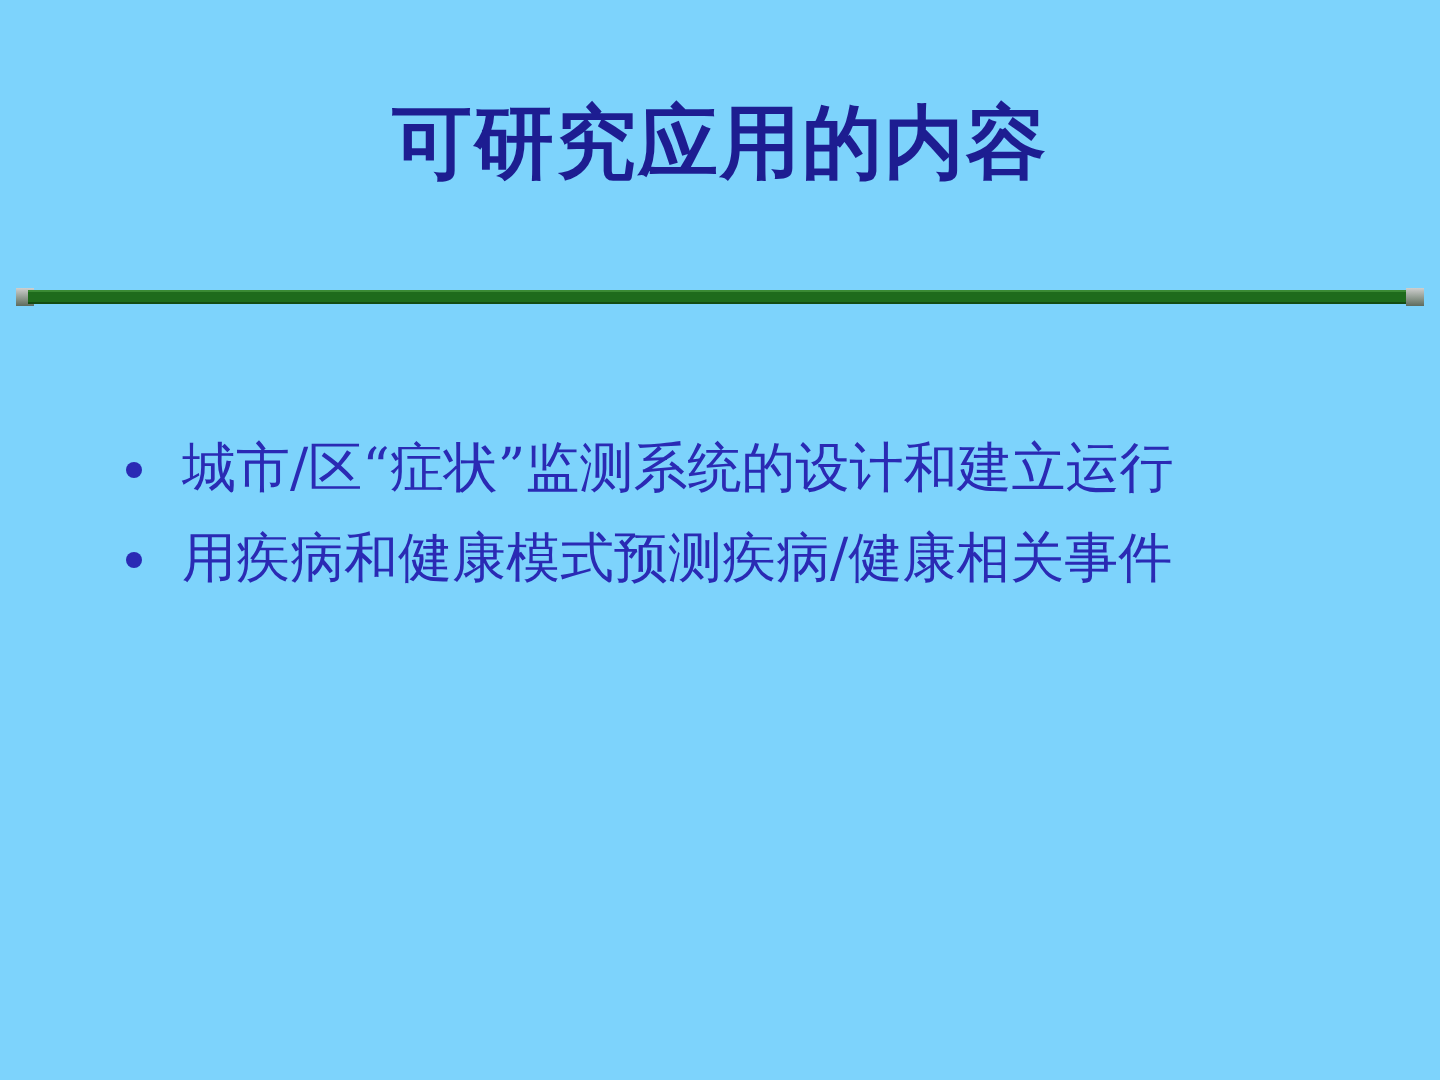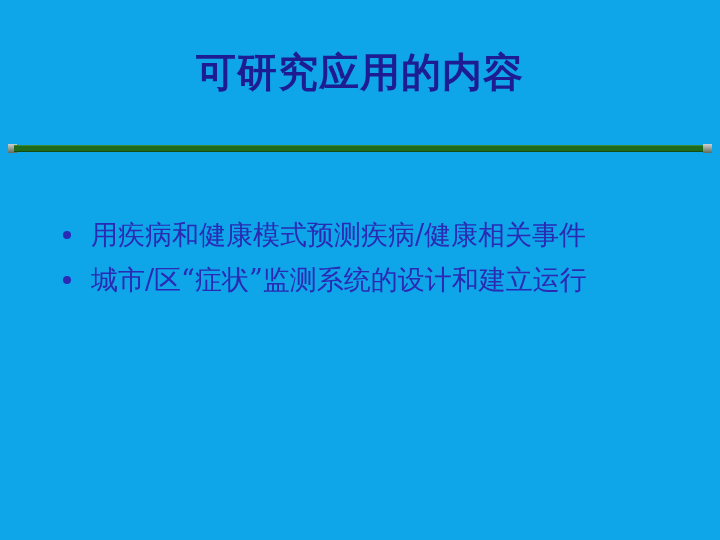--- a/index.html
+++ b/index.html
@@ -9,21 +9,21 @@
   body {
     width: 720px;
     height: 540px;
     overflow: hidden;
     font-family: "DejaVu Sans", "Liberation Sans", sans-serif;
   }
   .slide {
     position: relative;
     width: 720px;
     height: 540px;
-    background: #0ea5e9;
+    background: #7dd3fc;
     box-sizing: border-box;
   }
   .slide-title {
     position: absolute;
     left: 0;
     top: 48px;
     width: 720px;
     text-align: center;
     font-family: "DejaVu Serif", "Liberation Serif", serif;
     font-size: 40px;
@@ -103,21 +103,21 @@
 
   <div class="divider">
     <span class="divider-cap left"></span>
     <span class="divider-bar"></span>
     <span class="divider-cap right"></span>
   </div>
 
   <ul class="body-list">
     <li class="bullet-item">
       <span class="bullet-dot"></span>
-      <span class="bullet-text">用疾病和健康模式预测疾病/健康相关事件</span>
+      <span class="bullet-text">城市/区“症状”监测系统的设计和建立运行</span>
     </li>
     <li class="bullet-item">
       <span class="bullet-dot"></span>
-      <span class="bullet-text">城市/区“症状”监测系统的设计和建立运行</span>
+      <span class="bullet-text">用疾病和健康模式预测疾病/健康相关事件</span>
     </li>
   </ul>
 
 </div>
 
 </body></html>

